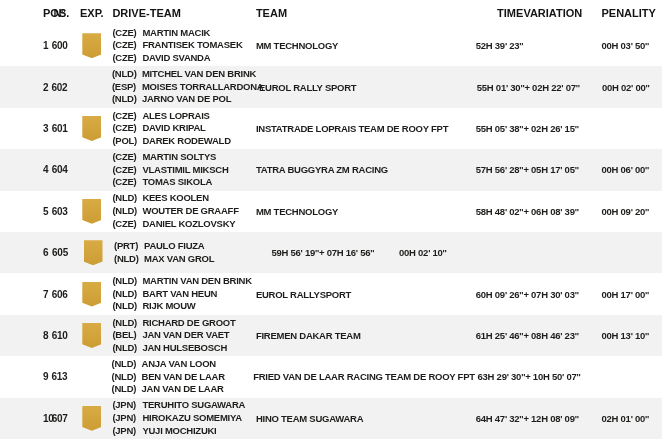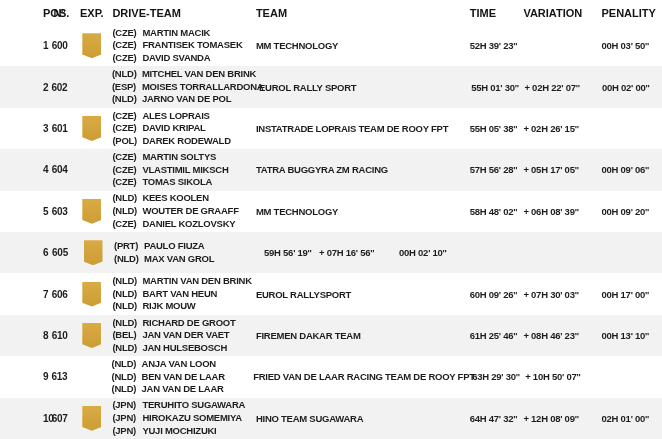--- a/index.html
+++ b/index.html
@@ -18,21 +18,21 @@
     font-size:9.5px;font-weight:700;letter-spacing:-0.25px;
     flex:0 0 41.4px;
   }
   .row.alt{background:var(--zebra,#f2f2f2);}
   .cell{box-sizing:border-box;white-space:nowrap;}
   .c-pos{width:28px;text-align:center;padding-left:43px;}
   .c-num{width:34px;text-align:center;}
   .c-exp{width:32px;display:flex;justify-content:center;align-items:center;}
   .c-drive{width:152px;padding-left:5px;}
   .c-team{width:216px;}
-  .c-time{width:58px;padding-left:3px;}
+  .c-time{width:58px;padding-left:3px;text-align:right;}
   .c-var{width:78px;}
   .c-pen{width:64px;padding-left:2px;}
   .hdr .c-pos{letter-spacing:0;}
   .pos-val,.num-val{font-size:10px;}
   .dline{line-height:12.6px;}
   .code{display:inline-block;width:30px;}
   .flag{
     display:block;width:19px;height:25px;
     background:linear-gradient(180deg,var(--flag-top,#d9ab45) 0%,var(--flag-bot,#cc9d33) 100%);
     clip-path:polygon(0 0,100% 0,100% 85%,50% 100%,0 85%);
@@ -108,21 +108,21 @@
       <span class="flag" style="visibility: hidden;"></span>
     </div>
     <div class="cell c-drive">
           <div class="dline"><span class="code">(CZE)</span><span>MARTIN SOLTYS</span></div>
           <div class="dline"><span class="code">(CZE)</span><span>VLASTIMIL MIKSCH</span></div>
           <div class="dline"><span class="code">(CZE)</span><span>TOMAS SIKOLA</span></div>
         </div>
     <div class="cell c-team">TATRA BUGGYRA ZM RACING</div>
     <div class="cell c-time">57H 56' 28''</div>
     <div class="cell c-var">+ 05H 17' 05''</div>
-    <div class="cell c-pen">00H 09' 06''</div>
+    <div class="cell c-pen">00H 06' 00''</div>
   </div>
       <div class="row">
     <div class="cell c-pos pos-val">5</div>
     <div class="cell c-num num-val">603</div>
     <div class="cell c-exp">
       <span class="flag"></span>
     </div>
     <div class="cell c-drive">
           <div class="dline"><span class="code">(NLD)</span><span>KEES KOOLEN</span></div>
           <div class="dline"><span class="code">(NLD)</span><span>WOUTER DE GRAAFF</span></div>

